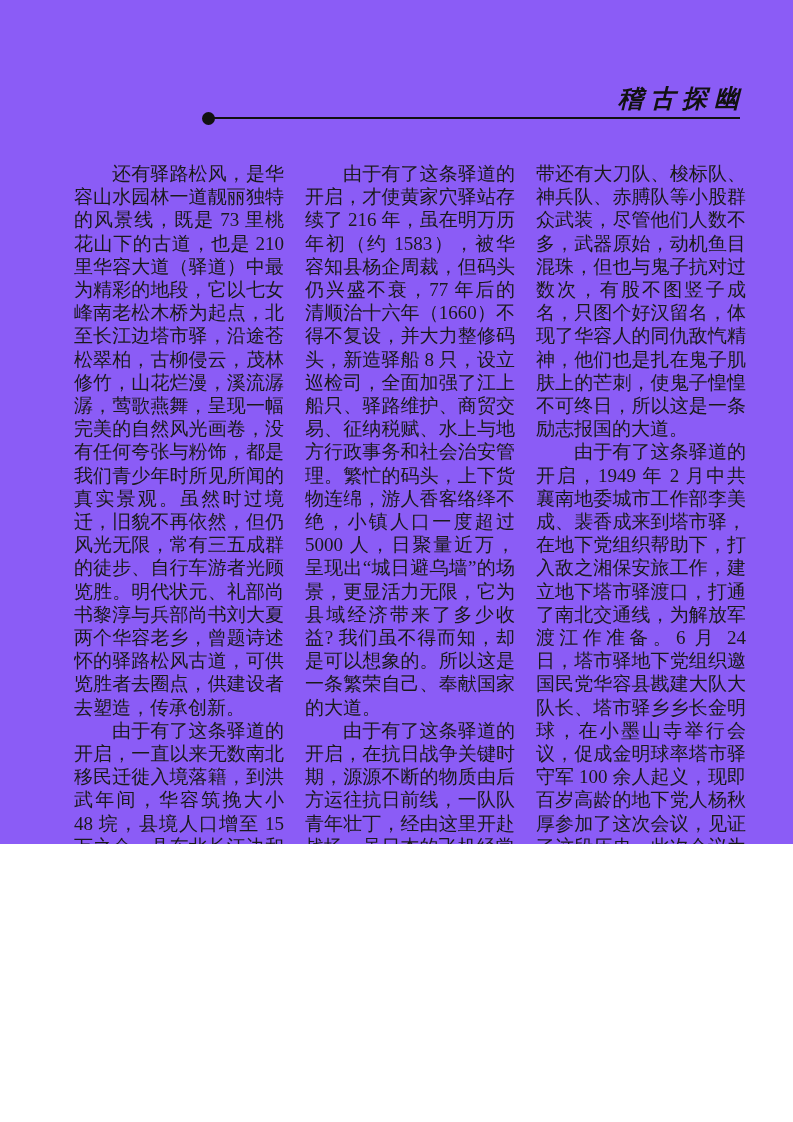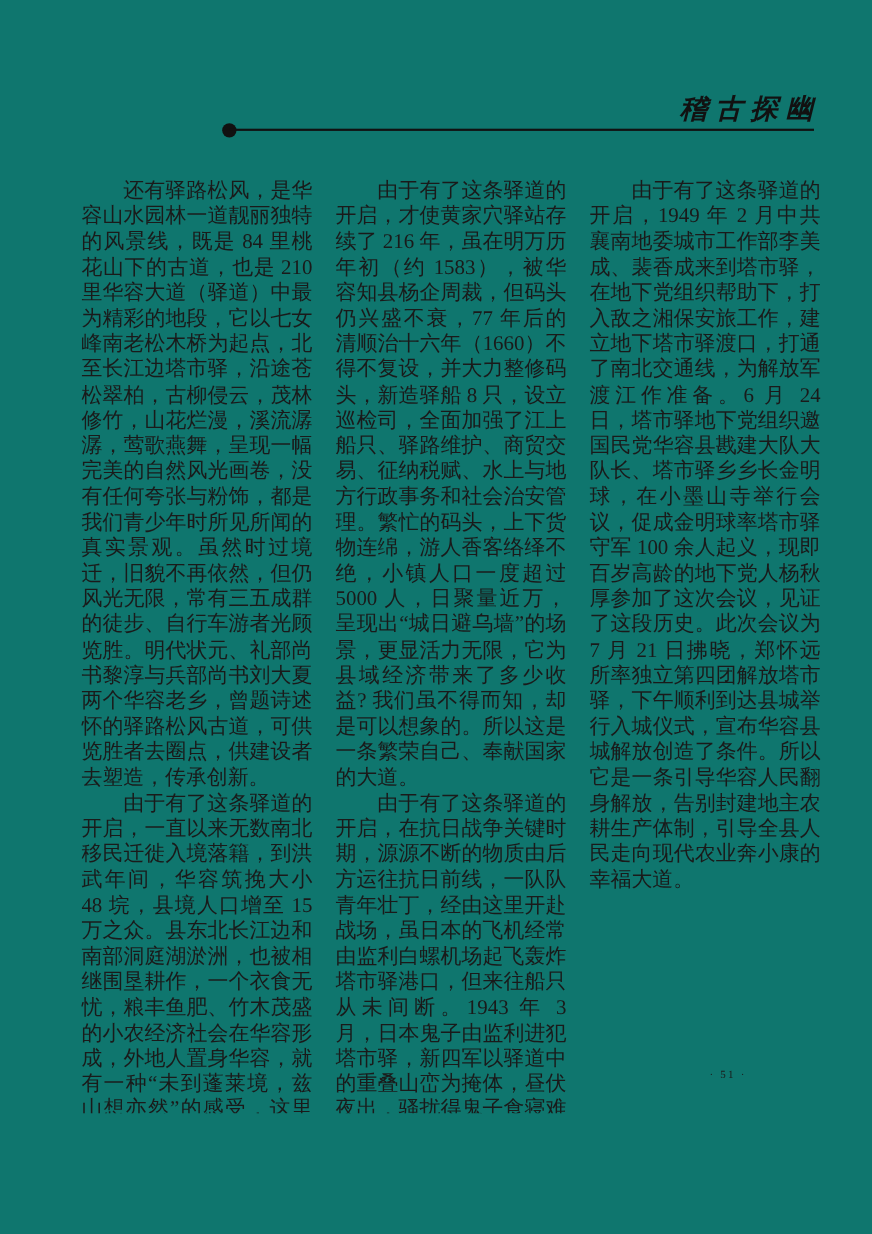--- a/index.html
+++ b/index.html
@@ -3,22 +3,22 @@
 <meta charset="utf-8">
 <style>
   html, body {
     margin: 0;
     padding: 0;
     background: #ffffff;
   }
   .page {
     position: relative;
     width: 793px;
-    height: 1122px;
-    background: #0f766e;
+    height: 844px;
+    background: #8b5cf6;
     overflow: hidden;
     font-family: "Liberation Serif", "DejaVu Serif", serif;
     color: #1a1a1a;
   }
   .header-title {
     position: absolute;
     left: 606px;
     top: 82px;
     width: 140px;
     text-align: right;
@@ -88,26 +88,27 @@
 </head>
 <body>
 
 <div class="page">
   <div class="header-title">稽古探幽</div>
   <div class="header-dot"></div>
   <div class="header-rule"></div>
 
   <div class="text-columns">
       <div class="col">
-        <p class="para indent">还有驿路松风，是华容山水园林一道靓丽独特的风景线，既是 84 里桃花山下的古道，也是 210 里华容大道（驿道）中最为精彩的地段，它以七女峰南老松木桥为起点，北至长江边塔市驿，沿途苍松翠柏，古柳侵云，茂林修竹，山花烂漫，溪流潺潺，莺歌燕舞，呈现一幅完美的自然风光画卷，没有任何夸张与粉饰，都是我们青少年时所见所闻的真实景观。虽然时过境迁，旧貌不再依然，但仍风光无限，常有三五成群的徒步、自行车游者光顾览胜。明代状元、礼部尚书黎淳与兵部尚书刘大夏两个华容老乡，曾题诗述怀的驿路松风古道，可供览胜者去圈点，供建设者去塑造，传承创新。</p>
+        <p class="para indent">还有驿路松风，是华容山水园林一道靓丽独特的风景线，既是 73 里桃花山下的古道，也是 210 里华容大道（驿道）中最为精彩的地段，它以七女峰南老松木桥为起点，北至长江边塔市驿，沿途苍松翠柏，古柳侵云，茂林修竹，山花烂漫，溪流潺潺，莺歌燕舞，呈现一幅完美的自然风光画卷，没有任何夸张与粉饰，都是我们青少年时所见所闻的真实景观。虽然时过境迁，旧貌不再依然，但仍风光无限，常有三五成群的徒步、自行车游者光顾览胜。明代状元、礼部尚书黎淳与兵部尚书刘大夏两个华容老乡，曾题诗述怀的驿路松风古道，可供览胜者去圈点，供建设者去塑造，传承创新。</p>
         <p class="para indent">由于有了这条驿道的开启，一直以来无数南北移民迁徙入境落籍，到洪武年间，华容筑挽大小 48 垸，县境人口增至 15 万之众。县东北长江边和南部洞庭湖淤洲，也被相继围垦耕作，一个衣食无忧，粮丰鱼肥、竹木茂盛的小农经济社会在华容形成，外地人置身华容，就有一种“未到蓬莱境，兹山想亦然”的感受，这里率先过起了“雨春晴晒谷，夜纺昼弹棉。</p>
       </div>
       <div class="col">
         <p class="para indent">由于有了这条驿道的开启，才使黄家穴驿站存续了 216 年，虽在明万历年初（约 1583），被华容知县杨企周裁，但码头仍兴盛不衰，77 年后的清顺治十六年（1660）不得不复设，并大力整修码头，新造驿船 8 只，设立巡检司，全面加强了江上船只、驿路维护、商贸交易、征纳税赋、水上与地方行政事务和社会治安管理。繁忙的码头，上下货物连绵，游人香客络绎不绝，小镇人口一度超过 5000 人，日聚量近万，呈现出“城日避乌墙”的场景，更显活力无限，它为县域经济带来了多少收益? 我们虽不得而知，却是可以想象的。所以这是一条繁荣自己、奉献国家的大道。</p>
         <p class="para indent">由于有了这条驿道的开启，在抗日战争关键时期，源源不断的物质由后方运往抗日前线，一队队青年壮丁，经由这里开赴战场，虽日本的飞机经常由监利白螺机场起飞轰炸塔市驿港口，但来往船只从未间断。1943 年 3 月，日本鬼子由监利进犯塔市驿，新四军以驿道中的重叠山峦为掩体，昼伏夜出，骚扰得鬼子食寝难安，疲于奔命。另外，在我逃鬼子的幼小心灵中，记得那时东山一</p>
       </div>
       <div class="col">
+        <p class="para">带还有大刀队、梭标队、神兵队、赤膊队等小股群众武装，尽管他们人数不多，武器原始，动机鱼目混珠，但也与鬼子抗对过数次，有股不图竖子成名，只图个好汉留名，体现了华容人的同仇敌忾精神，他们也是扎在鬼子肌肤上的芒刺，使鬼子惶惶不可终日，所以这是一条励志报国的大道。</p>
         <p class="para indent">由于有了这条驿道的开启，1949 年 2 月中共襄南地委城市工作部李美成、裴香成来到塔市驿，在地下党组织帮助下，打入敌之湘保安旅工作，建立地下塔市驿渡口，打通了南北交通线，为解放军渡江作准备。6 月 24 日，塔市驿地下党组织邀国民党华容县戡建大队大队长、塔市驿乡乡长金明球，在小墨山寺举行会议，促成金明球率塔市驿守军 100 余人起义，现即百岁高龄的地下党人杨秋厚参加了这次会议，见证了这段历史。此次会议为 7 月 21 日拂晓，郑怀远所率独立第四团解放塔市驿，下午顺利到达县城举行入城仪式，宣布华容县城解放创造了条件。所以它是一条引导华容人民翻身解放，告别封建地主农耕生产体制，引导全县人民走向现代农业奔小康的幸福大道。</p>
       </div>
     </div>
 
   <div class="page-number">· 51 ·</div>
 </div>
 
 </body></html>

